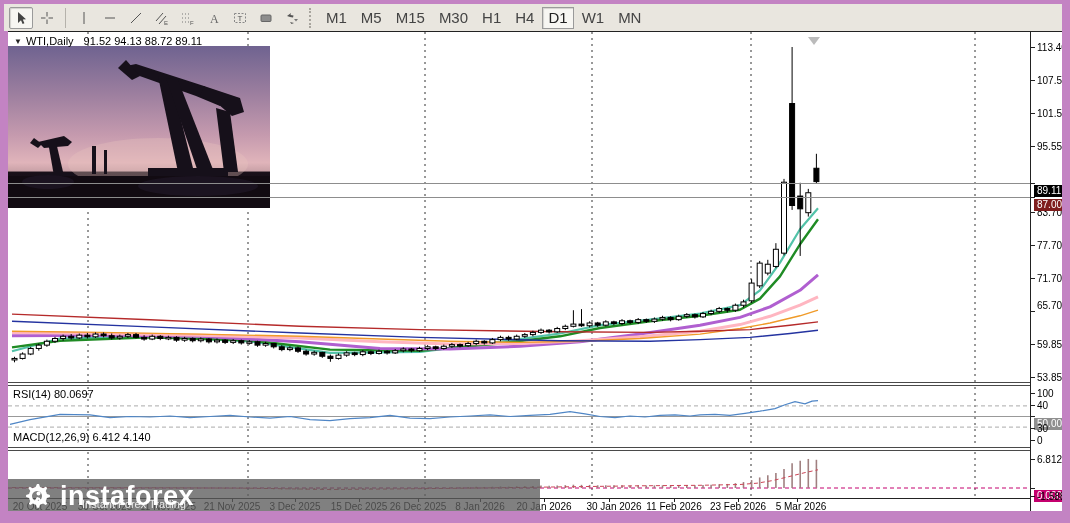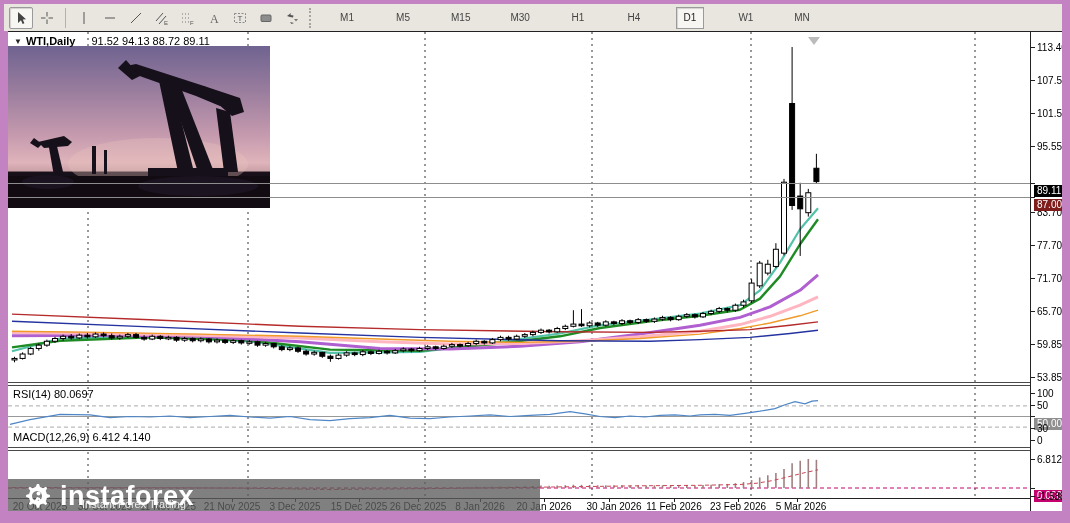--- a/index.html
+++ b/index.html
@@ -8,29 +8,29 @@
   .window { position:relative; width:1070px; height:523px; background:#c383c3; overflow:hidden; }
   
   .toolbar { position:absolute; left:4px; top:4px; width:1058px; height:27px;
              background:#e9e6df; display:flex; align-items:center; padding-left:4px; }
   .tbtn { width:24px; height:22px; display:flex; align-items:center; justify-content:center;
           border:1px solid transparent; border-radius:2px; margin:0 1px; background:transparent; cursor:default; }
   .tbtn.pressed { background:#f7f6f2; border:1px solid #9a9a9a; box-shadow:inset 1px 1px 1px rgba(0,0,0,.15); }
   .tsep { width:1px; height:20px; background:#b5b2ab; margin:0 5px; }
   .tgrip { width:4px; height:20px; border-left:2px dotted #a8a59e; margin:0 6px 0 4px; }
   .tfbtn { min-width:28px; height:22px; padding:0 5px; display:flex; align-items:center; justify-content:center;
-           font-size:10px; color:#444; border:1px solid transparent; margin:0 14px; background:transparent; }
+           font-size:15px; color:#444; border:1px solid transparent; margin:0 1px; background:transparent; }
   .tfbtn.active { background:#f7f6f2; border:1px solid #9a9a9a; box-shadow:inset 1px 1px 1px rgba(0,0,0,.15); color:#222; }
   
   .chart { position:absolute; left:8px; top:31px; width:1054px; height:480px; background:#fff;
            border-top:1px solid #222; overflow:hidden; }
   .title-row { position:absolute; left:6px; top:2px; height:14px; display:flex; align-items:center; z-index:4;
                font-size:11px; color:#000; background:rgba(255,255,255,.0); }
   .title-row .caret { font-size:8px; margin-right:4px; color:#222; }
-  .title-row .sym { font-weight:bold; margin-right:16px; }
+  .title-row .sym { font-weight:normal; margin-right:10px; }
   .plot-svg { position:absolute; left:0; top:0; z-index:1; }
   .photo { position:absolute; left:0; top:14px; width:262px; height:162px; z-index:2; overflow:hidden;
            background:linear-gradient(#6f6390 0%, #9d7f9f 30%, #c59aae 55%, #e0b4ba 72%, #caa2a8 77%, #191019 78%, #120b12 100%); }
   .hline { position:absolute; left:0; width:1022px; height:1px; background:#8d8d8d; z-index:3; }
   .sepbar { position:absolute; left:0; width:1054px; background:#fff; border-top:1px solid #4a4a4a; border-bottom:1px solid #4a4a4a; z-index:4; }
   .panel-label { position:absolute; left:5px; font-size:11px; color:#000; z-index:4; }
   .vaxis-line { position:absolute; left:1022px; top:0; width:1px; height:480px; background:#222; z-index:5; }
   .axis-col { position:absolute; left:1023px; top:0; width:31px; height:480px; background:#fff; z-index:5; }
   .axlab { position:absolute; left:6px; transform:translateY(-50%); font-size:10px; color:#000; white-space:nowrap; }
   .axlab.hl { color:#fff; padding:0 3px 1px 3px; left:3px;margin-top:8px; }
@@ -545,33 +545,33 @@
         <div class="axlab" style="top: 81px;">101.55</div>
         <div class="tick" style="top: 81px;"></div>
         <div class="axlab" style="top: 114px;">95.55</div>
         <div class="tick" style="top: 114px;"></div>
         <div class="axlab" style="top: 180px;">83.70</div>
         <div class="tick" style="top: 180px;"></div>
         <div class="axlab" style="top: 213px;">77.70</div>
         <div class="tick" style="top: 213px;"></div>
         <div class="axlab" style="top: 246px;">71.70</div>
         <div class="tick" style="top: 246px;"></div>
-        <div class="axlab" style="top: 279px;">65.70</div>
+        <div class="axlab" style="top: 273px;">65.70</div>
         <div class="tick" style="top: 279px;"></div>
         <div class="axlab" style="top: 312px;">59.85</div>
         <div class="tick" style="top: 312px;"></div>
         <div class="axlab" style="top: 345px;">53.85</div>
         <div class="tick" style="top: 345px;"></div>
         <div class="axlab hl" style="top: 151px; background: rgb(0, 0, 0);">89.11</div>
         <div class="tick" style="top: 151px;"></div>
         <div class="axlab hl" style="top: 165px; background: #7f1d1d;">87.00</div>
         <div class="tick" style="top: 165px;"></div>
         <div class="axlab" style="top: 361px;">100</div>
         <div class="tick" style="top: 361px;"></div>
-        <div class="axlab" style="top: 373px;">50</div>
+        <div class="axlab" style="top: 373px;">40</div>
         <div class="tick" style="top: 373px;"></div>
         <div class="axlab hl" style="top: 384px; background: rgb(143, 143, 143);">50.0000</div>
         <div class="tick" style="top: 384px;"></div>
         <div class="axlab" style="top: 396px;">30</div>
         <div class="tick" style="top: 396px;"></div>
         <div class="axlab" style="top: 408px;">0</div>
         <div class="tick" style="top: 408px;"></div>
         <div class="axlab" style="top: 427px;">6.812</div>
         <div class="tick" style="top: 427px;"></div>
         <div class="axlab hl" style="top: 456px; background: rgb(196, 0, 110);">0.000</div>

